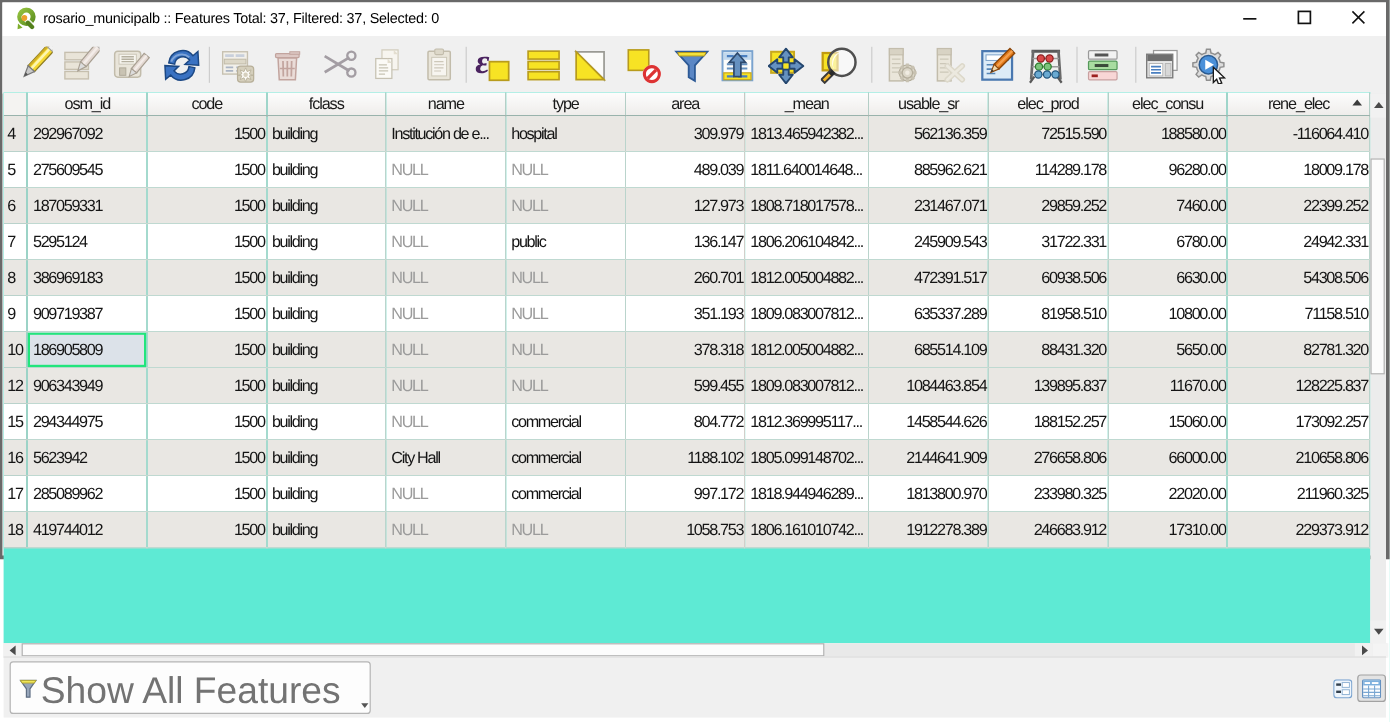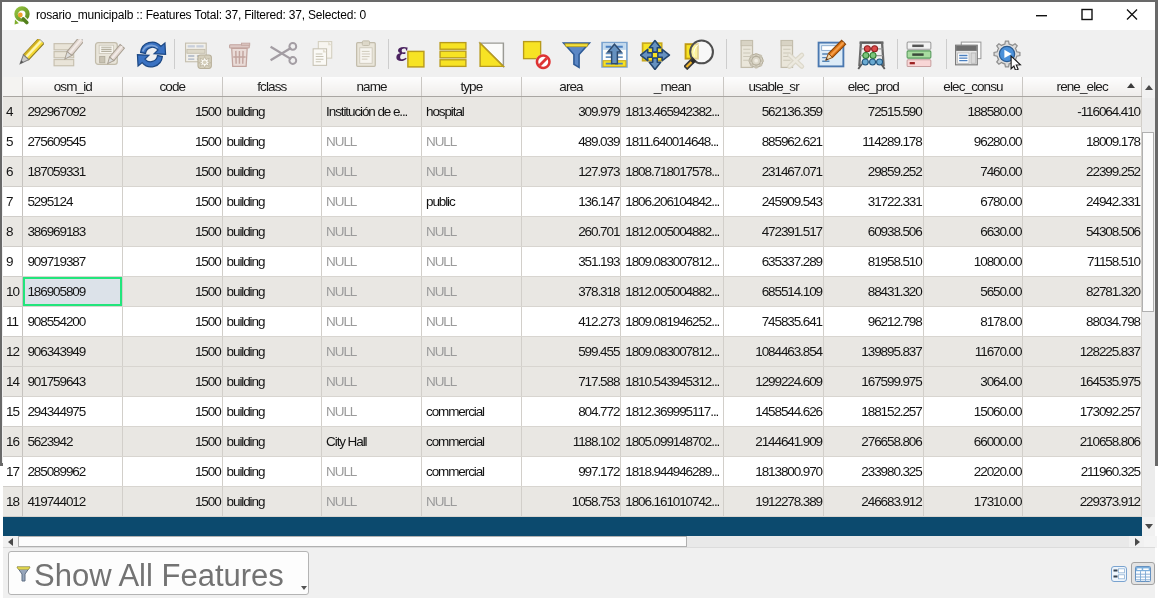--- a/index.html
+++ b/index.html
@@ -2,21 +2,21 @@
 <html><head><meta charset="utf-8"><title>attr</title><style>
 *{margin:0;padding:0;box-sizing:border-box}
 html,body{width:1158px;height:602px;overflow:hidden;font-family:"Liberation Sans",sans-serif;background:#fff}
 #win{position:absolute;left:0;top:0;width:1158px;height:466px;background:#f0f0f0;border:2px solid #696969;border-right-width:3px;border-bottom-width:3px}
 #title{position:absolute;left:0;top:0;width:1153px;height:28px;background:#fff}
 #title .txt{position:absolute;left:34px;top:6px;font-size:12px;color:#000;letter-spacing:-0.2px}
 .wbtn{position:absolute;top:0;height:28px;width:45px}
 #tbar{position:absolute;left:0;top:28px;width:1153px;height:48px;background:#f0f0f0}
 .ic{position:absolute;top:9px;width:31px;height:31px}
 .sep{position:absolute;top:9px;width:1px;height:30px;background:#cdcdcd}
-#tablewrap{position:absolute;left:1px;top:75px;width:1139px;height:459px;overflow:hidden;background:#0c4a6e}
+#tablewrap{position:absolute;left:1px;top:75px;width:1139px;height:459px;overflow:hidden;background:#5eead4}
 table{border-collapse:collapse;table-layout:fixed;font-size:13.5px;letter-spacing:-1.1px;color:#141414}
 th{height:19px;font-weight:normal;font-size:13.5px;letter-spacing:-0.9px;background:linear-gradient(#fdfdfd,#efedeb);border-right:1px solid #cac7c3;border-bottom:1px solid #a9a6a2;padding:0;text-align:center;color:#1a1a1a;position:relative}
 td{height:29px;line-height:29px;border-right:1px solid #d2cfca;border-bottom:1px solid #d8d5d0;padding:0 4px;white-space:nowrap;overflow:hidden;position:relative}
 tr.g td{background:#e9e7e3}
 tr.w td{background:#ffffff}
 td.num{background:#f0efed;border-right:1px solid #c6c3bf;border-bottom:1px solid #d0cdc9;text-align:left;padding:0 0 0 3px;color:#151515}
 td.r{text-align:right;padding-right:1px}
 td.nul{color:#9b9b9b}
 #sortarr{position:absolute;right:6px;top:6px;width:0;height:0;border-left:4.5px solid transparent;border-right:4.5px solid transparent;border-bottom:5.5px solid #3c3c3c}
 tr.g td#selcell{background:#dce2e9}
@@ -377,61 +377,33 @@
             <td>building</td>
             <td class="nul">NULL</td>
             <td class="nul">NULL</td>
             <td class="r">378.318</td>
             <td>1812.005004882...</td>
             <td class="r">685514.109</td>
             <td class="r">88431.320</td>
             <td class="r">5650.00</td>
             <td class="r">82781.320</td>
           </tr>
-<tr class="w">
-            <td class="num">11</td>
-            <td>908554200</td>
-            <td class="r">1500</td>
-            <td>building</td>
-            <td class="nul">NULL</td>
-            <td class="nul">NULL</td>
-            <td class="r">412.273</td>
-            <td>1809.081946252...</td>
-            <td class="r">745835.641</td>
-            <td class="r">96212.798</td>
-            <td class="r">8178.00</td>
-            <td class="r">88034.798</td>
-          </tr>
 <tr class="g">
             <td class="num">12</td>
             <td>906343949</td>
             <td class="r">1500</td>
             <td>building</td>
             <td class="nul">NULL</td>
             <td class="nul">NULL</td>
             <td class="r">599.455</td>
             <td>1809.083007812...</td>
             <td class="r">1084463.854</td>
             <td class="r">139895.837</td>
             <td class="r">11670.00</td>
             <td class="r">128225.837</td>
-          </tr>
-<tr class="g">
-            <td class="num">14</td>
-            <td>901759643</td>
-            <td class="r">1500</td>
-            <td>building</td>
-            <td class="nul">NULL</td>
-            <td class="nul">NULL</td>
-            <td class="r">717.588</td>
-            <td>1810.543945312...</td>
-            <td class="r">1299224.609</td>
-            <td class="r">167599.975</td>
-            <td class="r">3064.00</td>
-            <td class="r">164535.975</td>
           </tr>
 <tr class="w">
             <td class="num">15</td>
             <td>294344975</td>
             <td class="r">1500</td>
             <td>building</td>
             <td class="nul">NULL</td>
             <td>commercial</td>
             <td class="r">804.772</td>
             <td>1812.369995117...</td>

